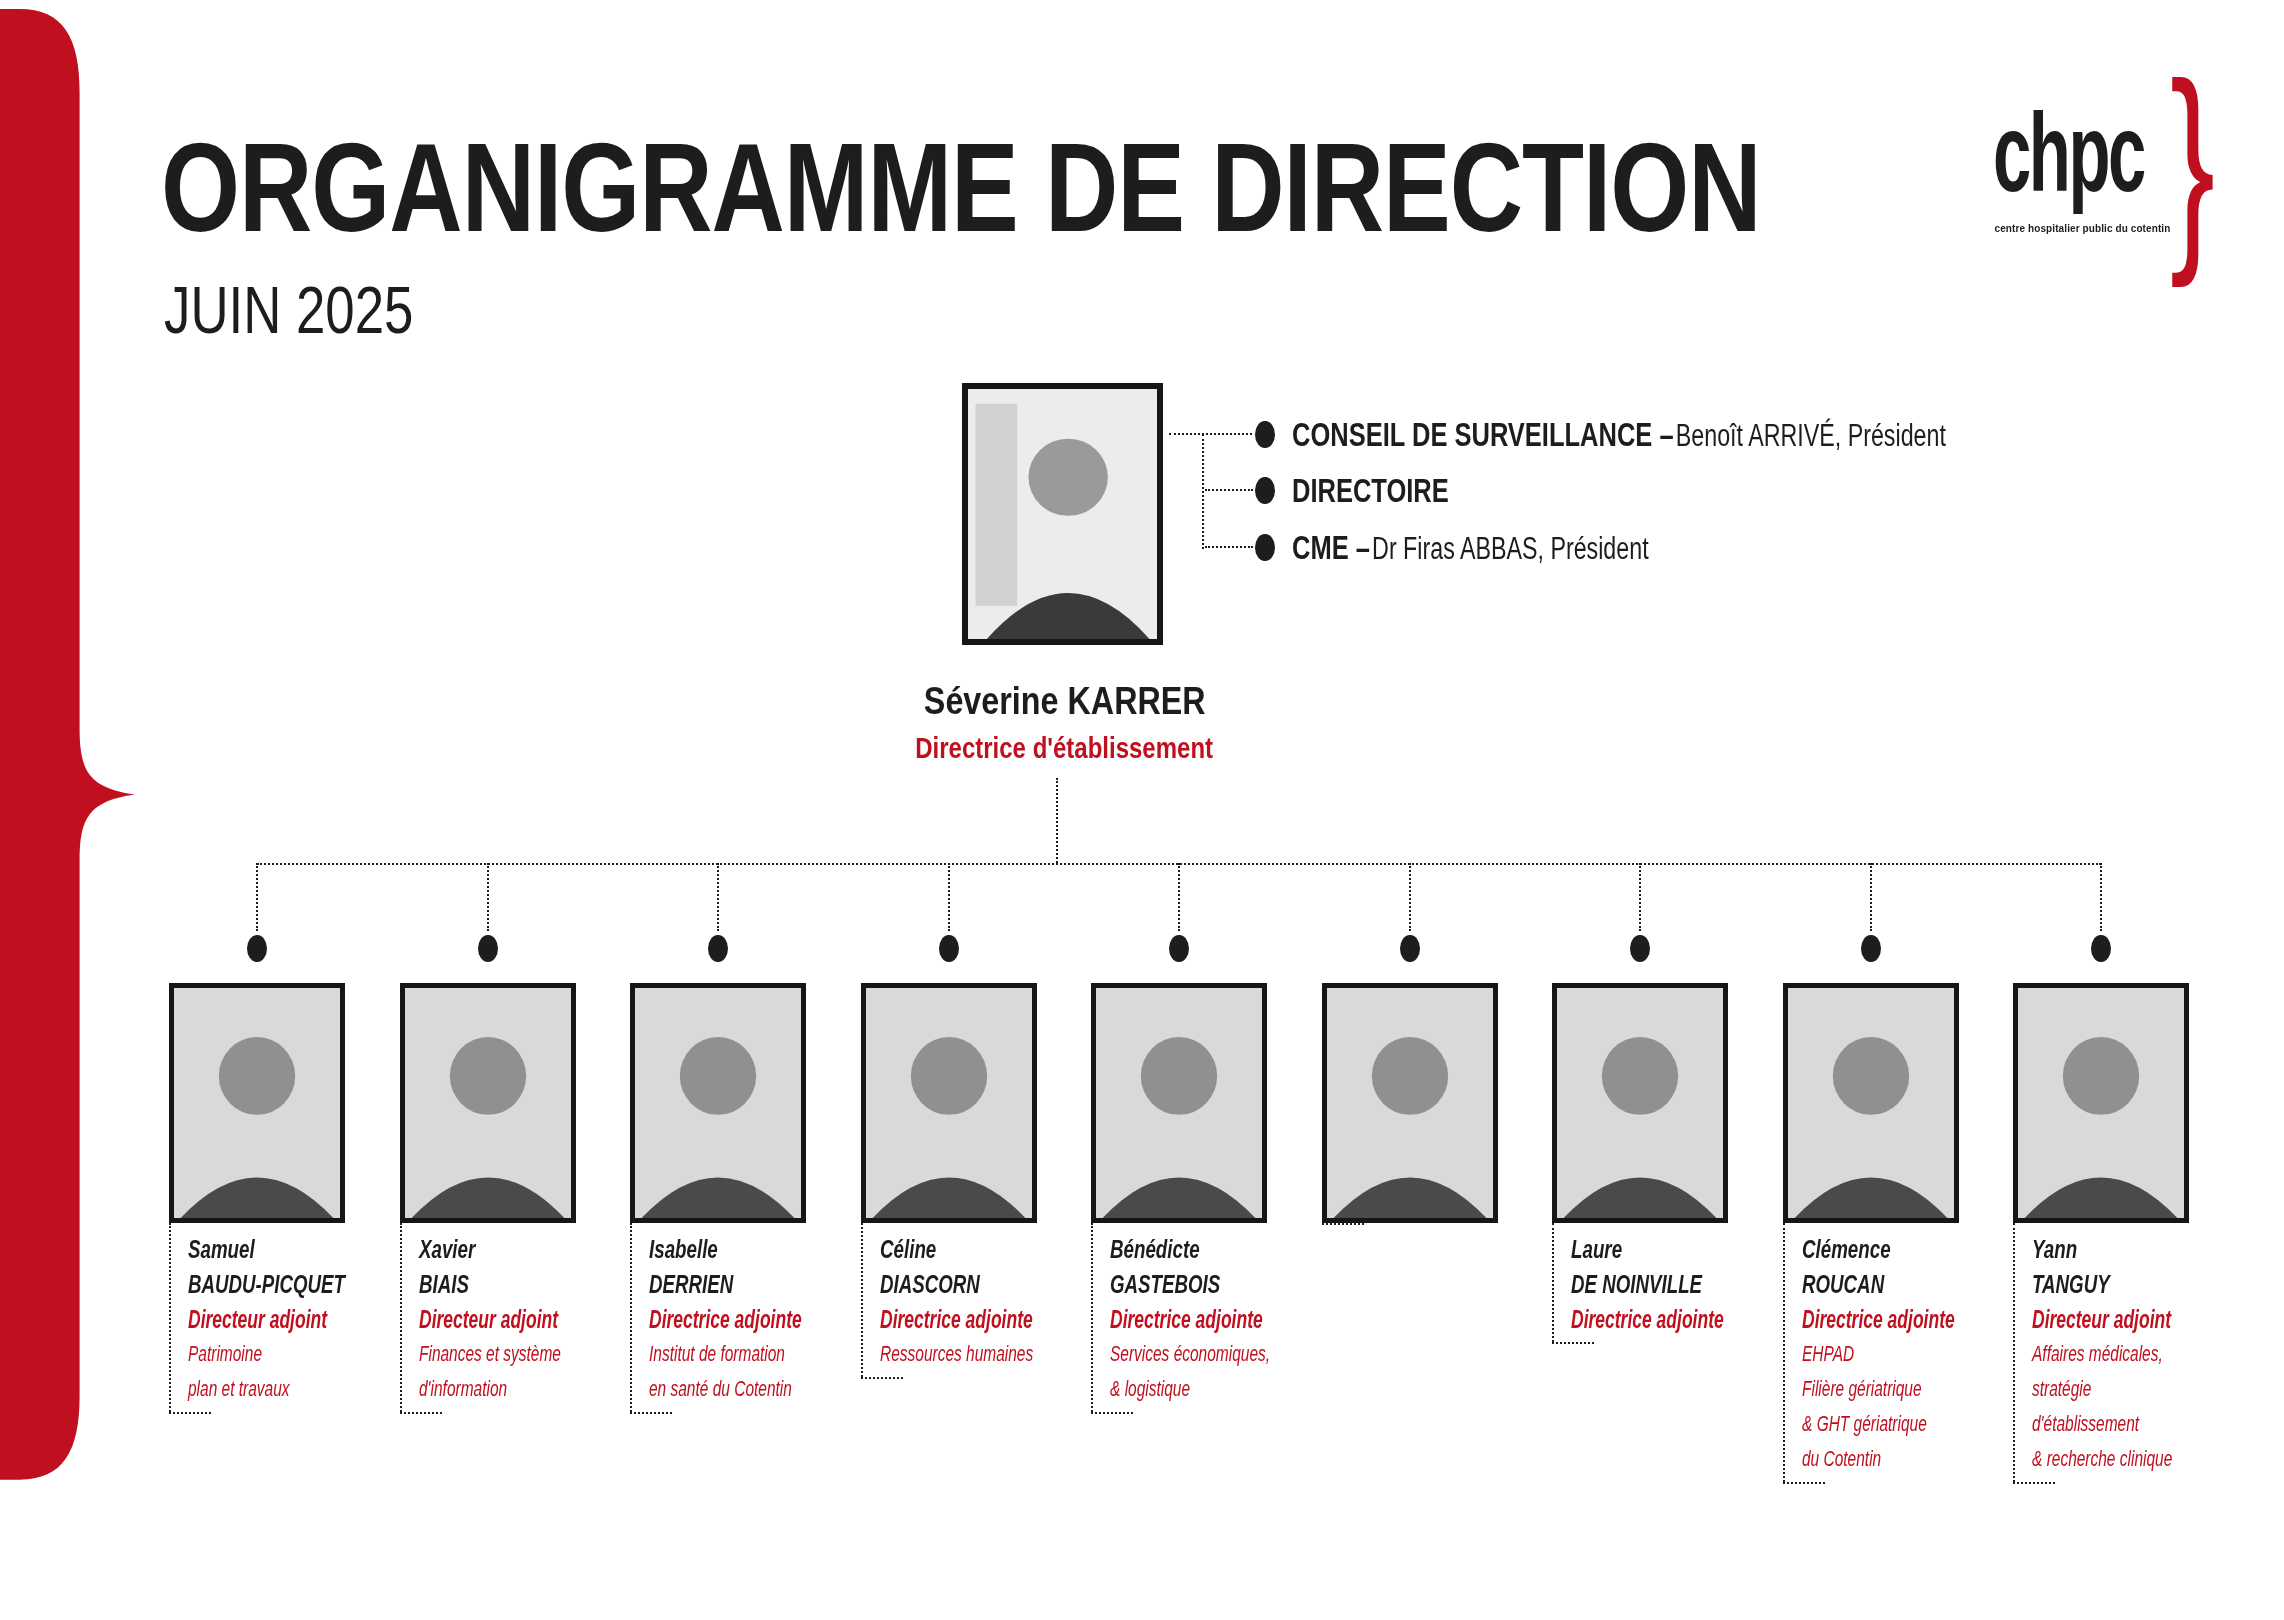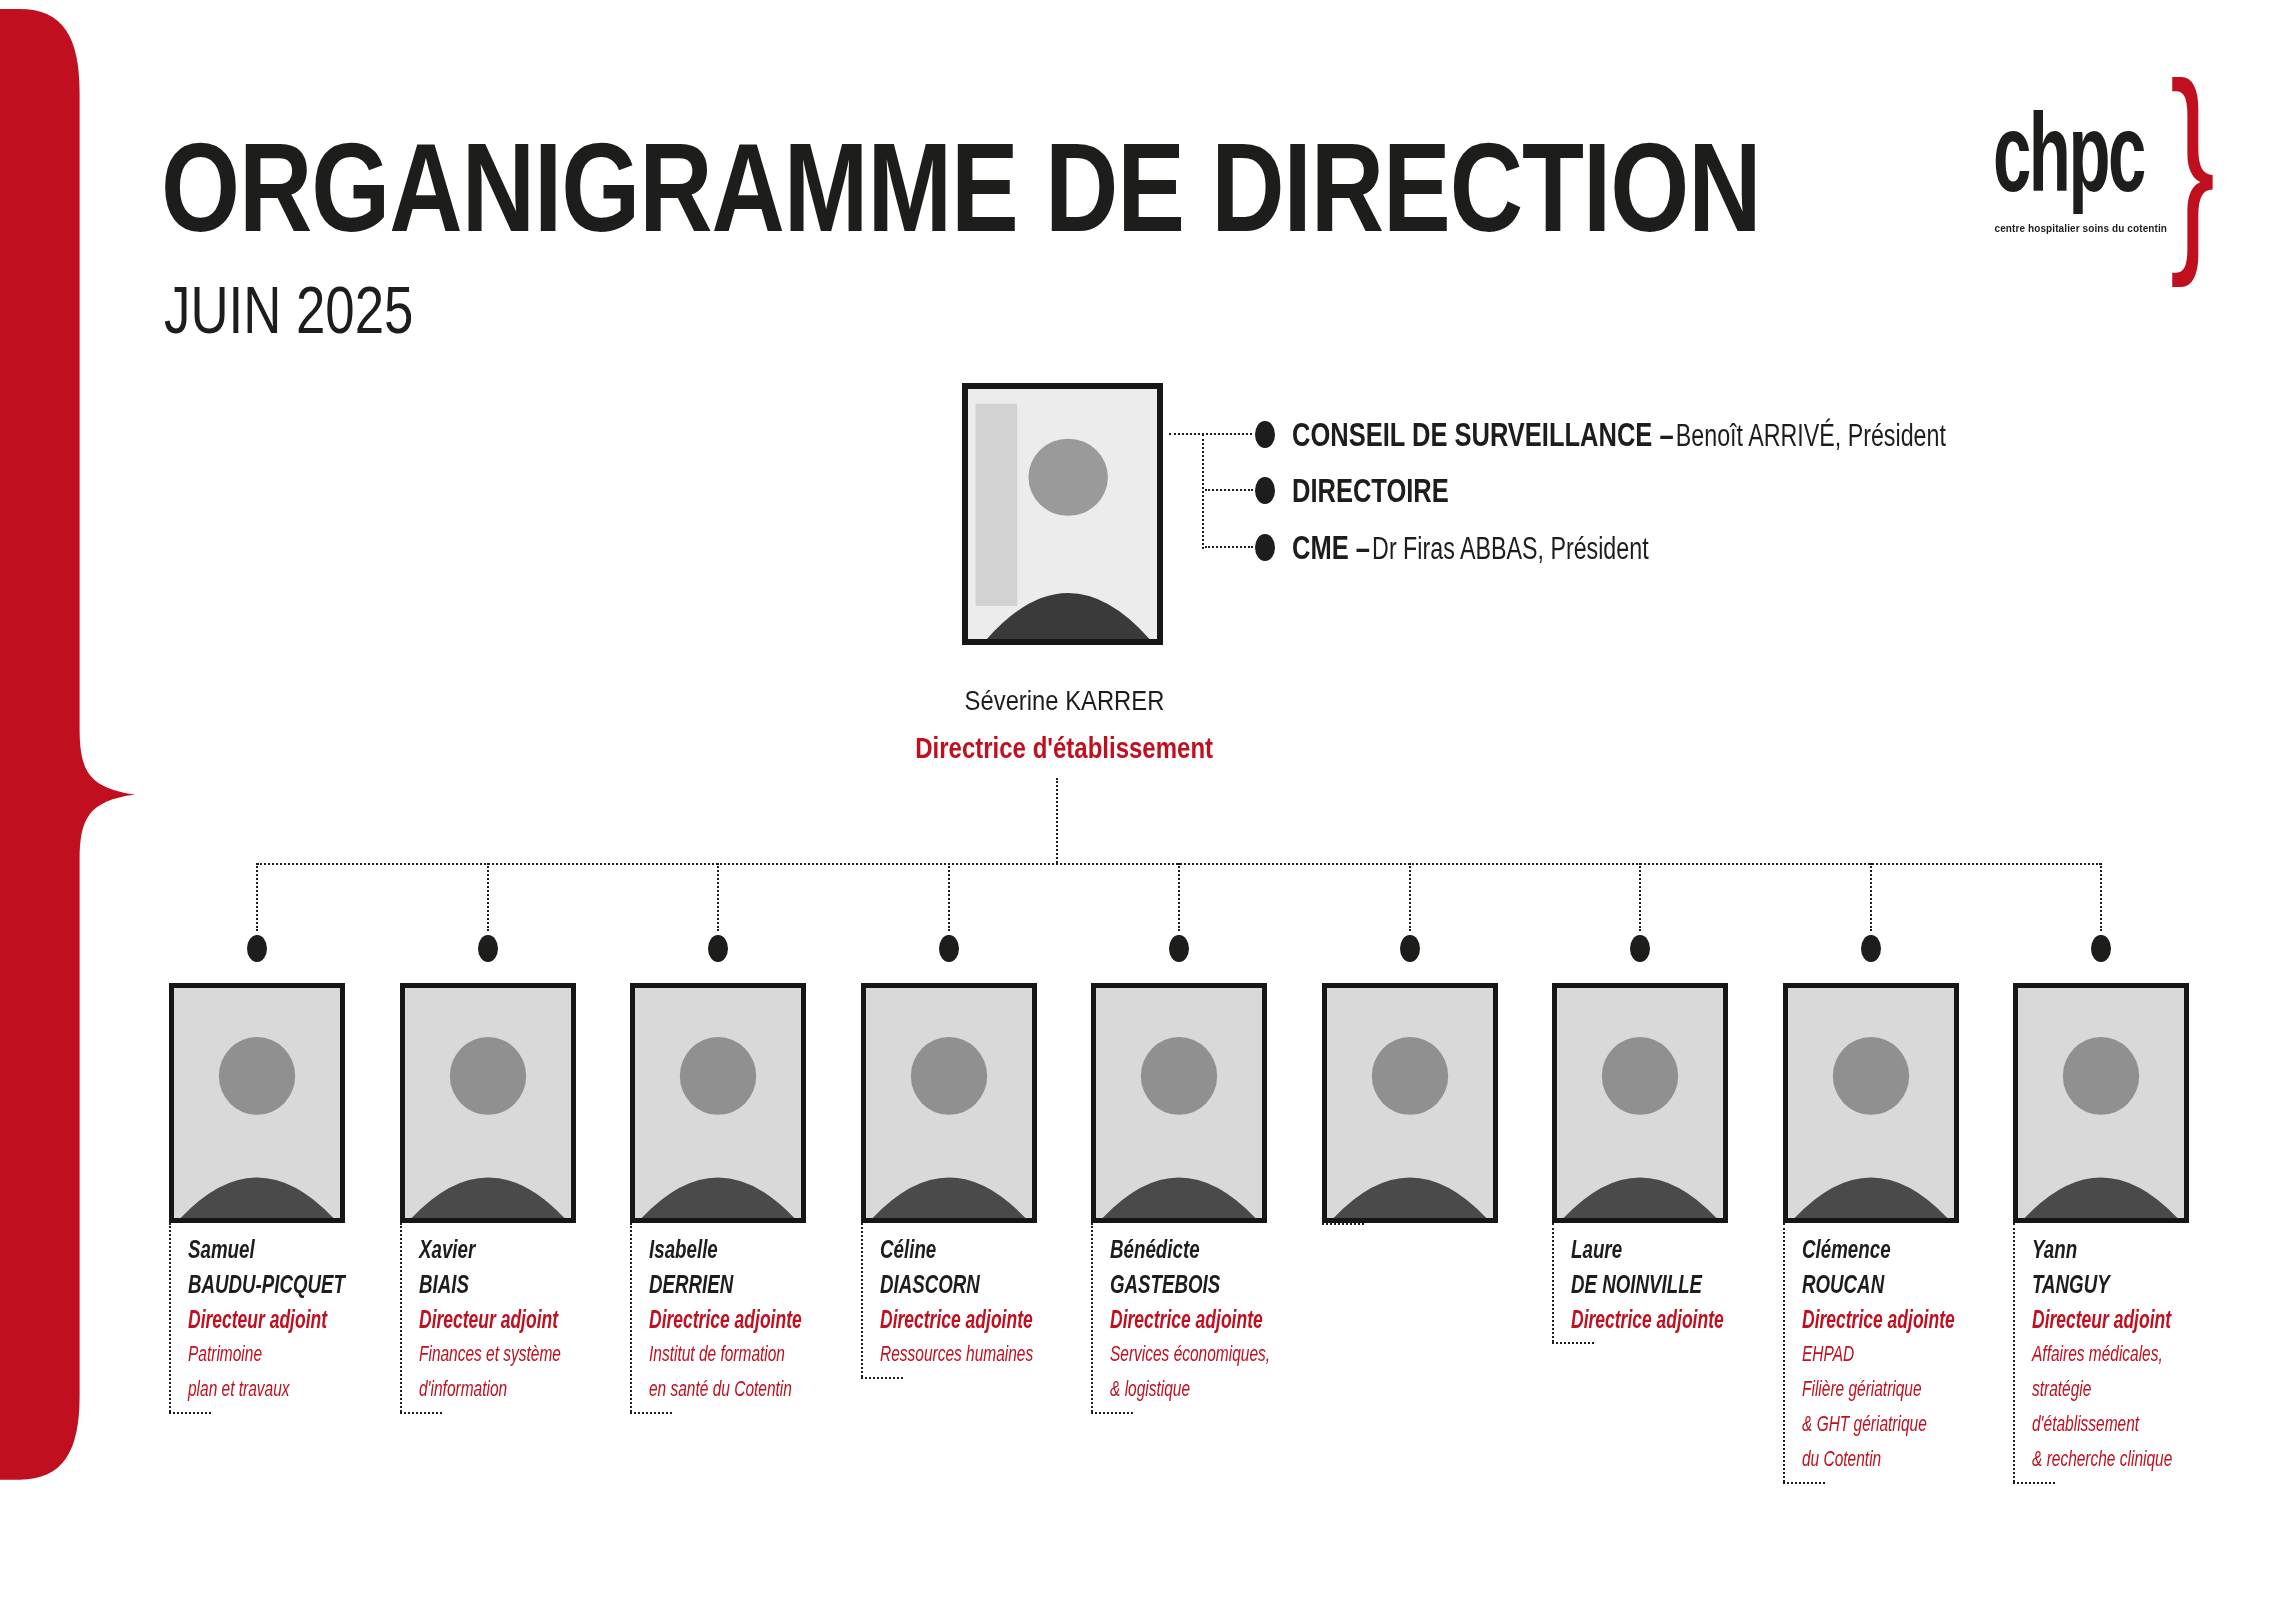--- a/index.html
+++ b/index.html
@@ -21,21 +21,21 @@
   #logo-caption{position:absolute;left:8.5px;top:161px;font-size:10px;font-weight:700;letter-spacing:0.1px;}
 
   
   .dot-h{border-top:2.6px dotted #1d1d1b;height:0;}
   .dot-v{border-left:2.6px dotted #1d1d1b;width:0;}
   .bullet{width:19.5px;height:27px;border-radius:50%;background:#1d1d1b;}
 
   
   #dir-photo{left:962px;top:383px;width:201px;height:262px;border:6.5px solid #161616;box-sizing:border-box;background:#e8e8e8;}
   #dir-photo svg{width:100%;height:100%;display:block;}
-  #dir-name{left:739px;top:678px;width:651px;text-align:center;font-size:28px;line-height:46px;font-weight:400;}
+  #dir-name{left:739px;top:678px;width:651px;text-align:center;font-size:38px;line-height:46px;font-weight:700;}
   #dir-role{left:739px;top:731px;width:651px;text-align:center;font-size:30px;line-height:34px;font-weight:700;color:var(--red);}
   #dir-drop{left:1056px;top:778px;height:85px;}
 
   
   .gov-row{position:absolute;left:1255px;height:39px;display:flex;align-items:center;}
   .gov-text{margin-left:17px;white-space:nowrap;}
   .gov-label{font-size:34px;font-weight:700;}
   .gov-detail{font-size:31px;font-weight:400;}
   #gov-line1{left:1169px;top:433px;width:83px;}
   #gov-vline{left:1202px;top:434px;height:115px;}
@@ -68,21 +68,21 @@
 <svg id="red-brace" class="abs" viewBox="0 0 210 2489" preserveAspectRatio="none" aria-hidden="true">
   <path d="M0 14 H30 C97 14 122 58 122 142 V1118 C122 1184 136 1210 207 1220 C136 1230 122 1256 122 1322 V2144 C122 2228 97 2272 30 2272 H0 Z" fill="#c0101f"></path>
 </svg>
 
 <div id="page-title" class="abs"><span class="cond" style="transform:scaleX(.8)">ORGANIGRAMME DE DIRECTION</span></div>
 <div id="page-subtitle" class="abs"><span class="cond" style="transform:scaleX(.8)">JUIN 2025</span></div>
 
 <div id="logo" class="abs">
   <div id="logo-text">chpc</div>
   <div id="logo-brace">}</div>
-  <div id="logo-caption">centre hospitalier soins du cotentin</div>
+  <div id="logo-caption">centre hospitalier public du cotentin</div>
 </div>
 
 <div id="dir-photo" class="abs">
   <svg viewBox="0 0 100 136" preserveAspectRatio="none" aria-hidden="true">
     <rect x="0" y="0" width="100" height="136" fill="#ececec"></rect>
     <rect x="4" y="8" width="22" height="110" fill="#d2d2d2"></rect>
     <circle cx="53" cy="48" r="21" fill="#9a9a9a"></circle>
     <path d="M10 136 Q53 86 96 136 Z" fill="#3a3a3a"></path>
   </svg>
 </div>

